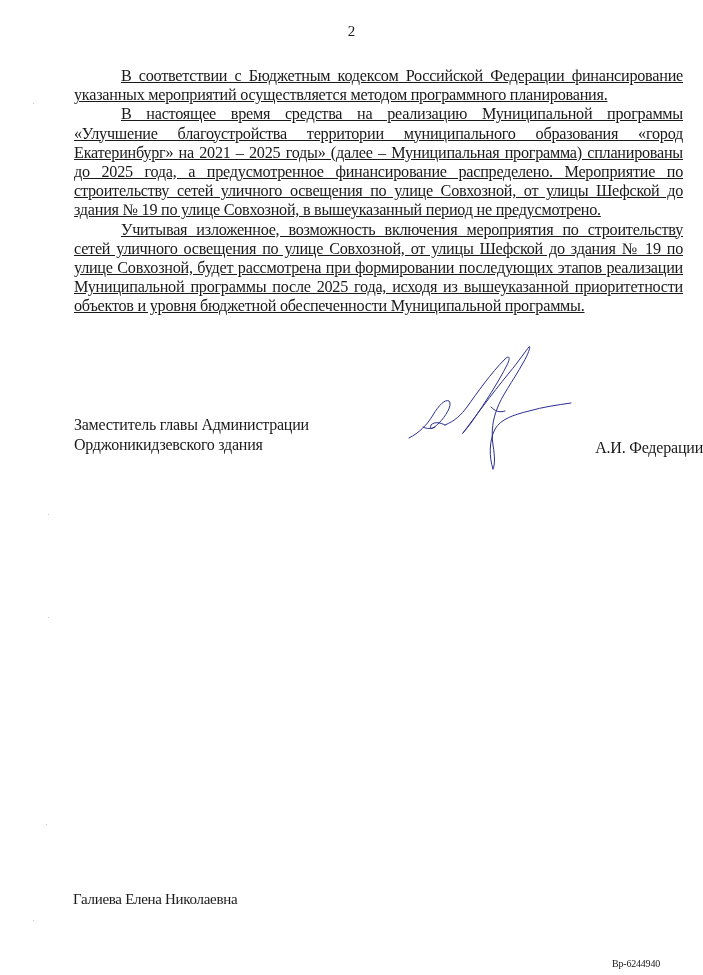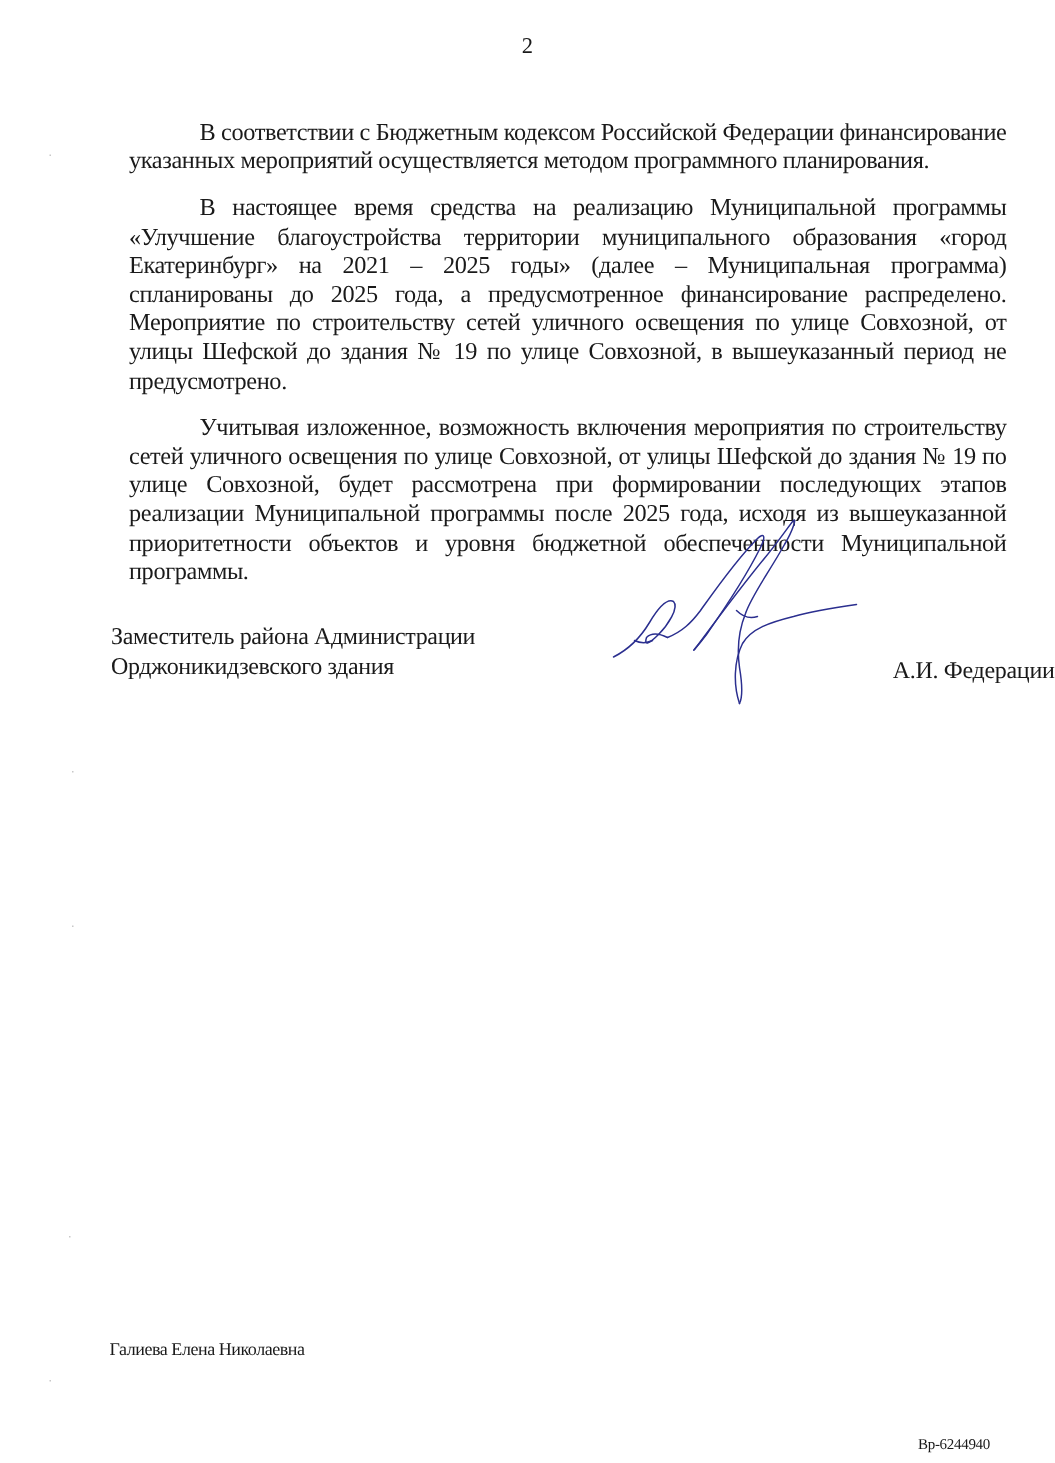--- a/index.html
+++ b/index.html
@@ -28,23 +28,24 @@
       position: absolute;
       left: 74px;
       top: 67px;
       width: 609px;
       font-size: 16.2px;
       line-height: 19.2px;
       letter-spacing: -0.25px;
       font-stretch: condensed;
     }
     .body-text p {
-      margin: 12px;
+      margin: 0;
       text-align: justify;
       text-indent: 47px;
+      text-decoration: underline;
     }
     .signature-block {
       position: absolute;
       left: 74px;
       top: 415px;
       font-size: 16px;
       line-height: 19.5px;
       letter-spacing: -0.25px;
     }
     .signer-name {
@@ -68,21 +69,21 @@
       position: absolute;
       left: 405px;
       top: 345px;
       width: 170px;
       height: 130px;
     }
     .contact {
       position: absolute;
       left: 73px;
       top: 890px;
-      font-size: 12px;
+      font-size: 15px;
       line-height: 18.5px;
       letter-spacing: -0.3px;
     }
     .doc-code {
       position: absolute;
       top: 958px;
       left: 612px;
       font-size: 10px;
       line-height: 12px;
       letter-spacing: -0.2px;
@@ -110,21 +111,21 @@
     <path d="M4 93 C 14 88, 22 80, 28 70 C 34 60, 40 54, 44 56 C 48 60, 40 72, 34 78 C 28 84, 24 86, 26 80 C 30 76, 36 78, 40 80"></path>
     <path d="M40 80 C 50 76, 56 70, 62 62 C 72 48, 86 28, 100 14 C 104 10, 106 12, 102 20 C 94 36, 80 58, 66 78 C 60 86, 56 90, 58 88"></path>
     <path d="M58 88 C 70 72, 86 50, 104 28 C 114 16, 122 4, 124 2 C 126 0, 124 8, 118 18 C 108 36, 96 52, 92 64 C 88 74, 86 86, 88 100 C 90 112, 90 120, 88 124"></path>
     <path d="M88 124 C 84 112, 84 96, 90 84 C 96 74, 108 70, 124 66 C 138 62, 152 60, 166 58"></path>
     <path d="M18 82 C 22 84, 26 84, 30 82"></path>
     <path d="M86 62 C 90 66, 94 68, 100 66"></path>
   </g>
 </svg>
 
 <div class="signature-block">
-  <div>Заместитель района Администрации</div>
+  <div>Заместитель главы Администрации</div>
   <div>Орджоникидзевского здания</div>
 </div>
 
 <div class="signer-name">
   <span>А.И. Федерации</span>
 </div>
 
 <div class="contact">
   <div>Галиева Елена Николаевна</div>
 </div>

